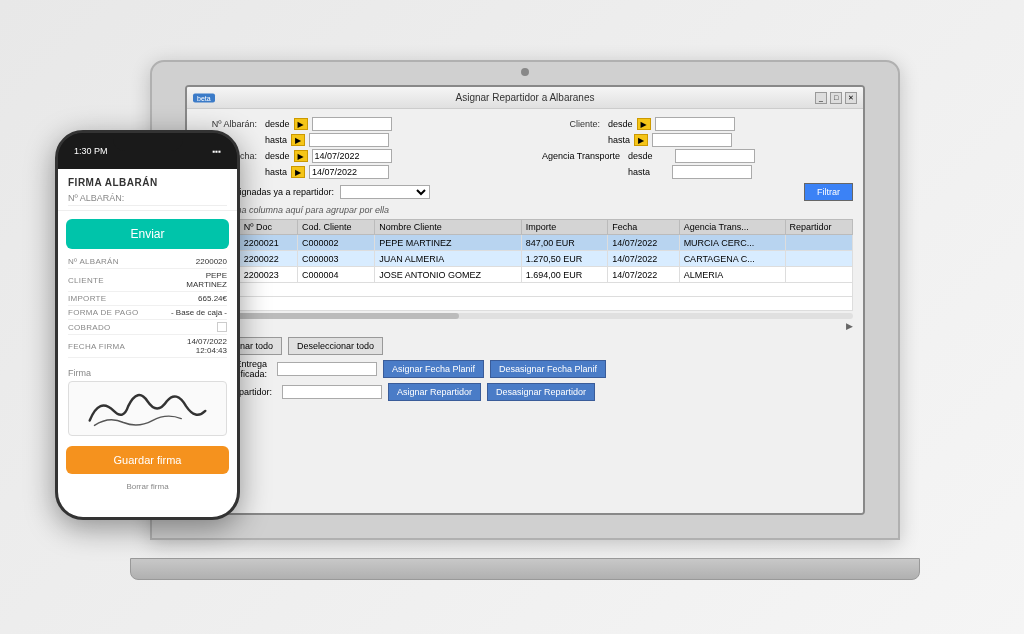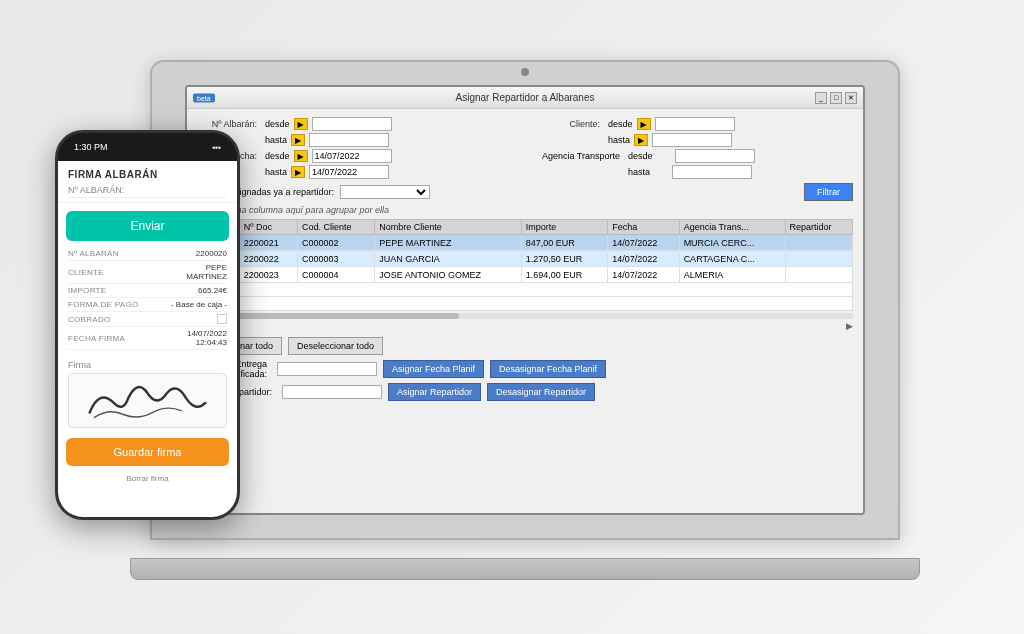--- a/index.html
+++ b/index.html
@@ -295,21 +295,21 @@
       border-radius: 28px;
       border: 3px solid #333;
       box-shadow: 0 8px 30px rgba(0,0,0,0.4);
       overflow: hidden;
       display: flex;
       flex-direction: column;
     }
 
     .phone-notch-bar {
       background: #1a1a1a;
-      height: 28px;
+      height: 36px;
       display: flex;
       align-items: center;
       justify-content: space-between;
       padding: 0 16px;
       position: relative;
       z-index: 10;
     }
 
     .phone-notch {
       position: absolute;
@@ -597,21 +597,21 @@
                   <td>847,00 EUR</td>
                   <td>14/07/2022</td>
                   <td>MURCIA CERC...</td>
                   <td></td>
                 </tr>
                 <tr class="row-selected-light">
                   <td class="check-cell">☑</td>
                   <td><span class="star-icon">★</span></td>
                   <td>2200022</td>
                   <td>C000003</td>
-                  <td>JUAN GARCIA</td>
+                  <td>JUAN ALMERIA</td>
                   <td>1.270,50 EUR</td>
                   <td>14/07/2022</td>
                   <td>CARTAGENA C...</td>
                   <td></td>
                 </tr>
                 <tr class="row-normal">
                   <td class="check-cell">☐</td>
                   <td><span class="star-icon">★</span></td>
                   <td>2200023</td>
                   <td>C000004</td>

